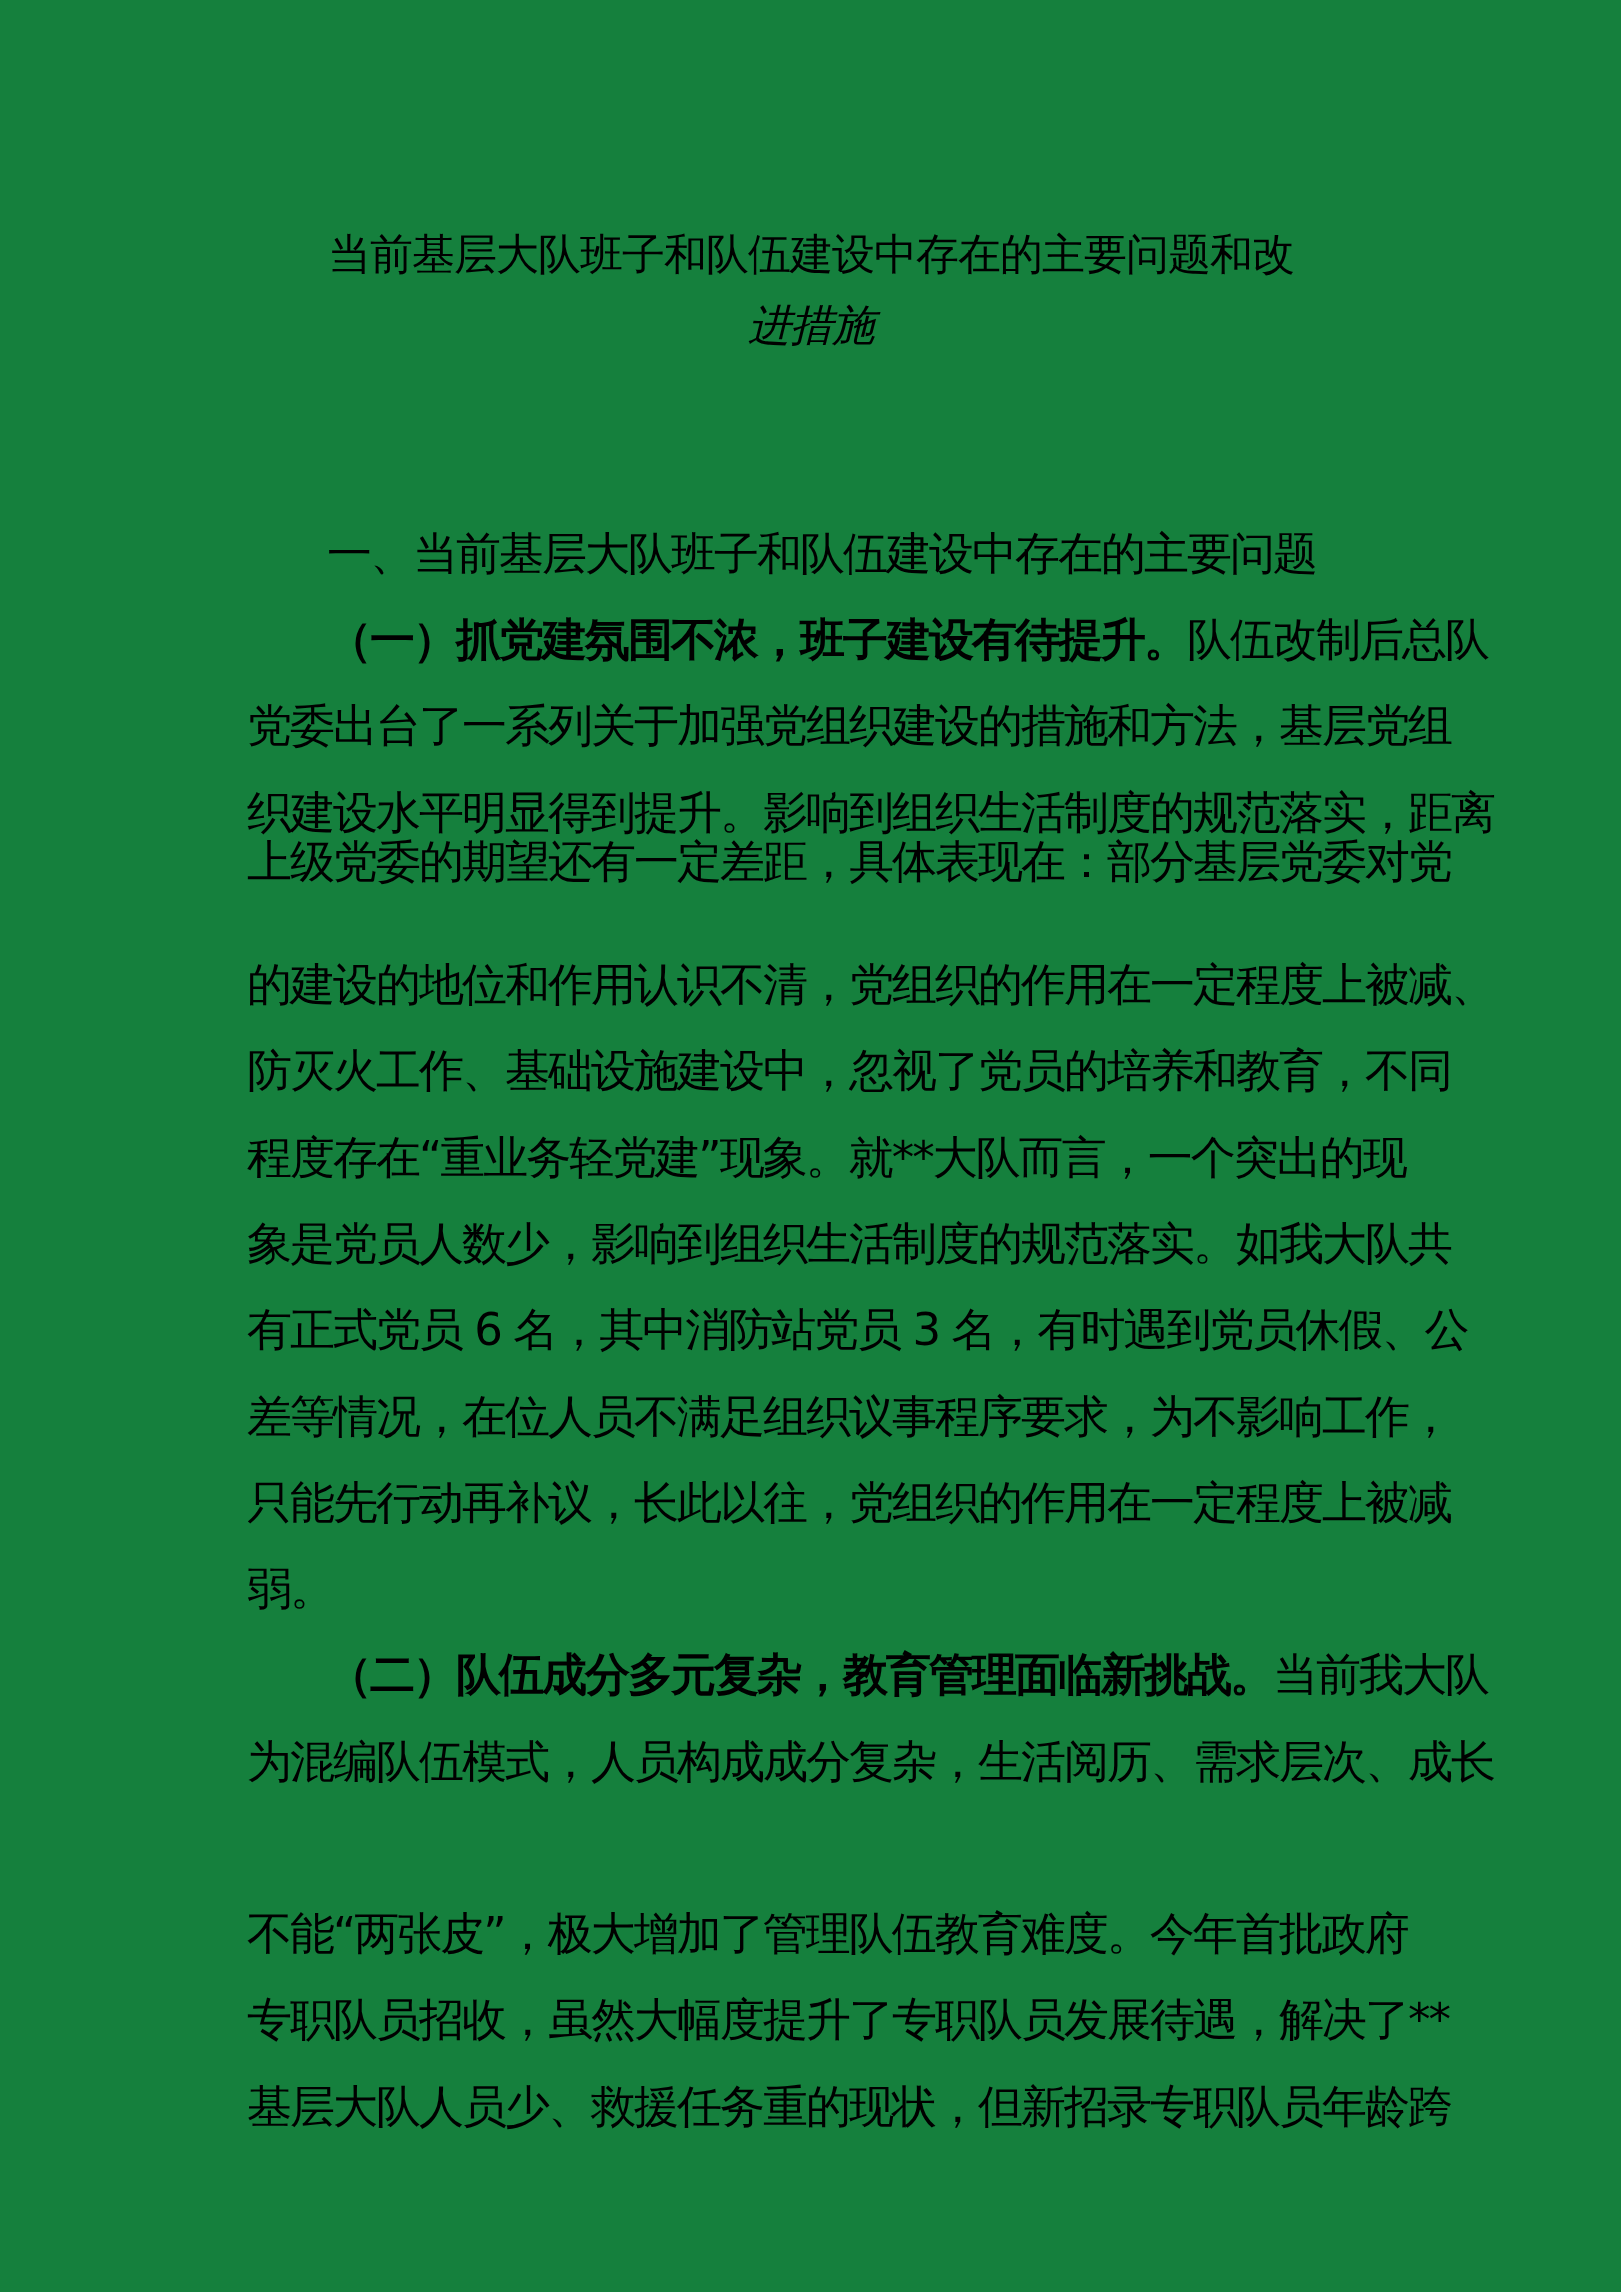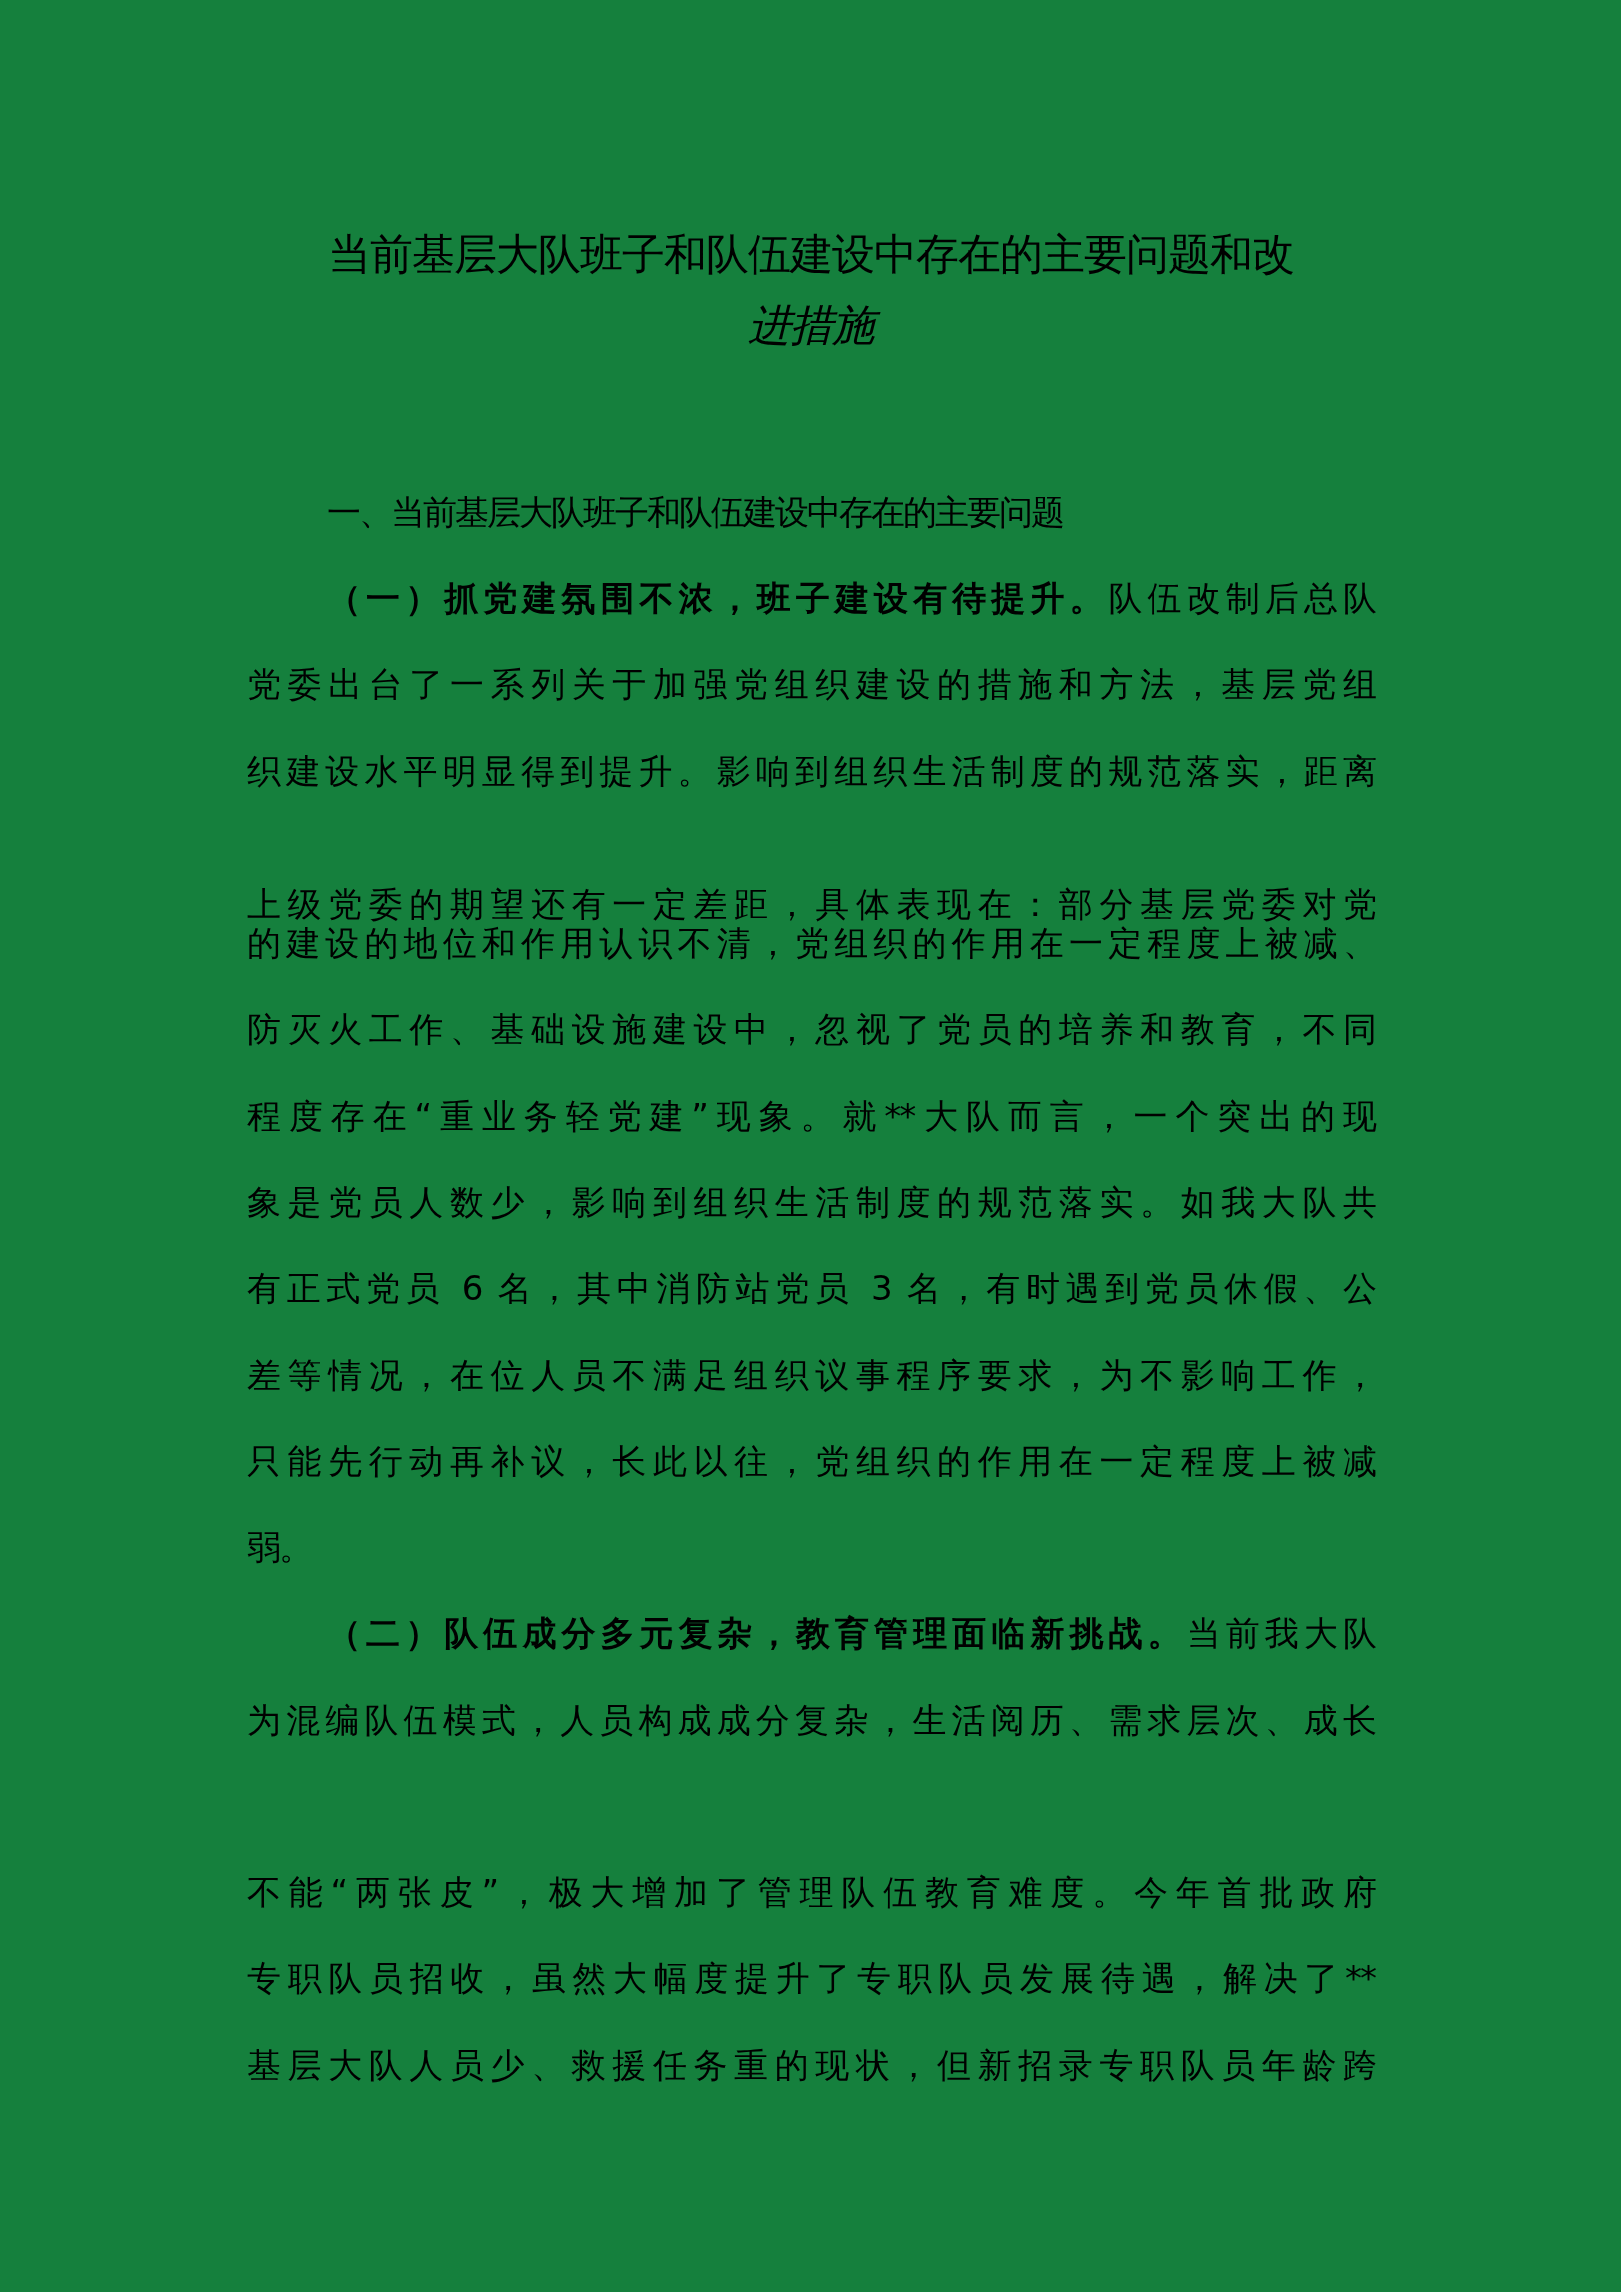--- a/index.html
+++ b/index.html
@@ -3,41 +3,41 @@
 <meta charset="utf-8">
 <style>
   html, body { margin: 0; padding: 0; background: #ffffff; }
   body { width: 1621px; height: 2293px; position: relative; overflow: hidden;
          font-family: "DejaVu Sans", "Liberation Sans", sans-serif; color: #000; }
   .page { position: absolute; left: 0; top: 0; width: 1621px; height: 2293px; background: #15803d; }
   .title { position: absolute; left: 247px; width: 1128px; text-align: center;
            font-size: 43px; line-height: 1; white-space: nowrap; letter-spacing: -1px; }
   .title.l1 { top: 233px; }
   .title.l2 { top: 304px; font-style: italic; }
-  .line { position: absolute; left: 247px; width: 1128px; font-size: 34px; line-height: 1;
-          white-space: nowrap; text-align: justify; text-align-last: justify; letter-spacing: -2px; }
+  .line { position: absolute; left: 247px; width: 1128px; font-size: 45px; line-height: 1;
+          white-space: nowrap; text-align: justify; text-align-last: justify; letter-spacing: -2px; margin-top: 36px; }
   .line.last { text-align-last: left; }
   .indent { padding-left: 80px; width: 1048px; }
   .heading1 { padding-left: 80px; width: auto; text-align-last: left; }
   b { font-weight: bold; }
 </style>
 </head>
 <body>
 
 <div class="page">
 
   <div class="title l1">当前基层大队班子和队伍建设中存在的主要问题和改</div>
   <div class="title l2">进措施</div>
 
   <div class="line heading1" style="top:495px;">一、当前基层大队班子和队伍建设中存在的主要问题</div>
 
   <div class="line indent" style="top:581px;"><b>（一）抓党建氛围不浓，班子建设有待提升。</b><span>队伍改制后总队</span></div>
   <div class="line" style="top:667px;">党委出台了一系列关于加强党组织建设的措施和方法，基层党组</div>
   <div class="line" style="top:754px;">织建设水平明显得到提升。影响到组织生活制度的规范落实，距离</div>
-  <div class="line" style="top:887px;">上级党委的期望还有一定差距，具体表现在：部分基层党委对党</div>
+  <div class="line" style="top:803px;">上级党委的期望还有一定差距，具体表现在：部分基层党委对党</div>
   <div class="line" style="top:926px;">的建设的地位和作用认识不清，党组织的作用在一定程度上被减、</div>
   <div class="line" style="top:1012px;">防灭火工作、基础设施建设中，忽视了党员的培养和教育，不同</div>
   <div class="line" style="top:1099px;">程度存在“重业务轻党建”现象。就**大队而言，一个突出的现</div>
   <div class="line" style="top:1185px;">象是党员人数少，影响到组织生活制度的规范落实。如我大队共</div>
   <div class="line" style="top:1271px;">有正式党员 6 名，其中消防站党员 3 名，有时遇到党员休假、公</div>
   <div class="line" style="top:1358px;">差等情况，在位人员不满足组织议事程序要求，为不影响工作，</div>
   <div class="line" style="top:1444px;">只能先行动再补议，长此以往，党组织的作用在一定程度上被减</div>
   <div class="line last" style="top:1530px;">弱。</div>
 
   <div class="line indent" style="top:1616px;"><b>（二）队伍成分多元复杂，教育管理面临新挑战。</b><span>当前我大队</span></div>

